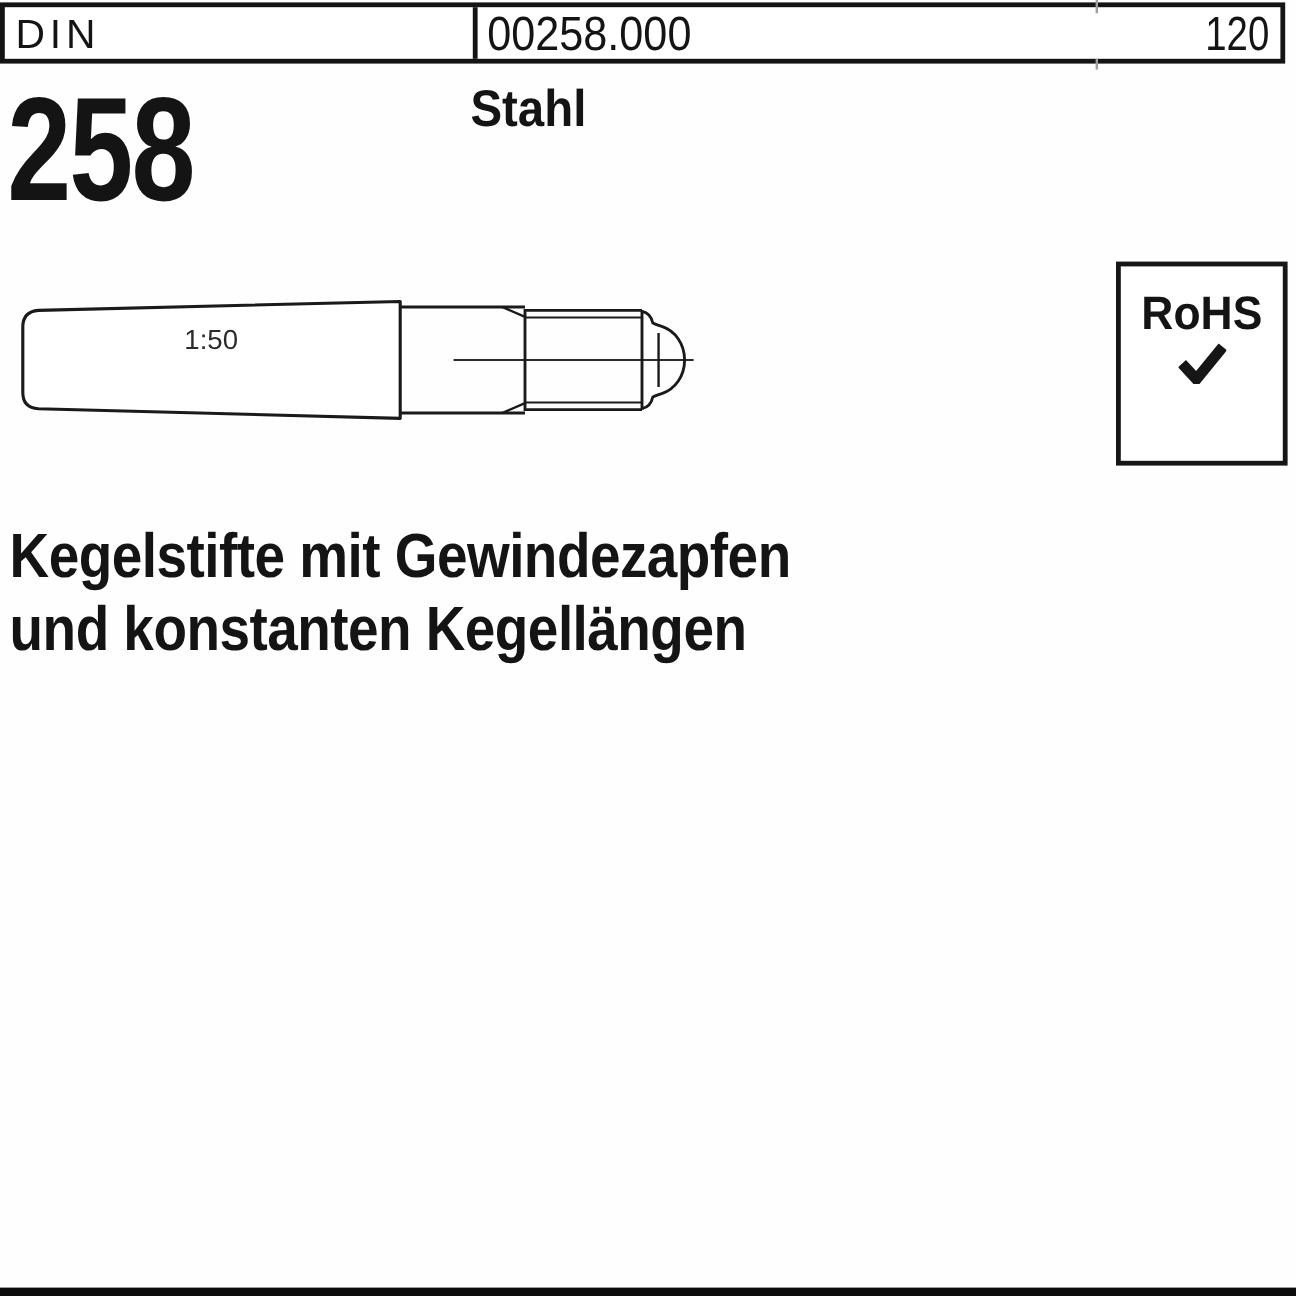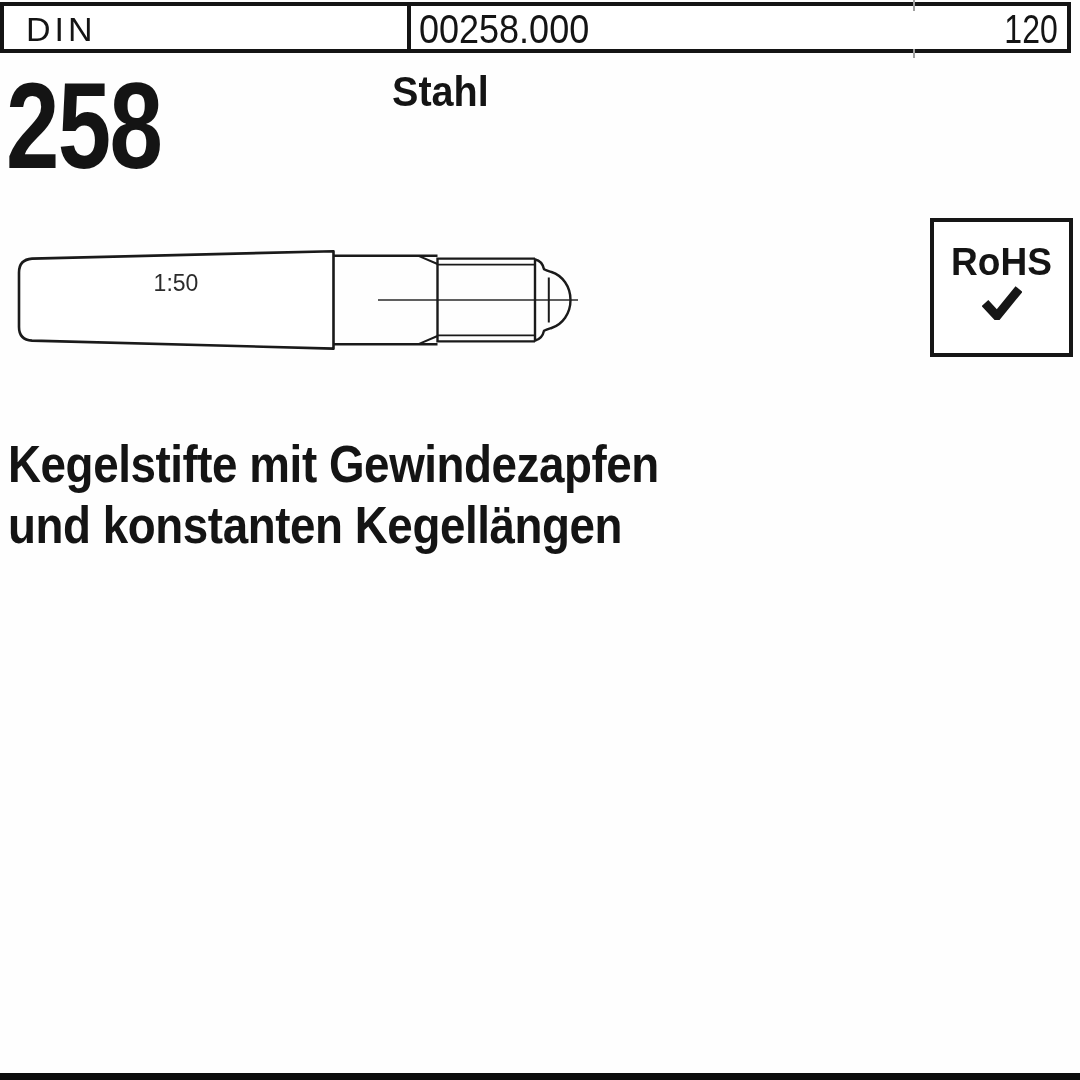--- a/index.html
+++ b/index.html
@@ -23,21 +23,20 @@
     background: #fff;
     display: flex;
     align-items: stretch;
   }
   .cell-din {
     width: 394px;
     border-right: 4px solid #141414;
     display: flex;
     align-items: center;
     padding-left: 9px;
-    margin-left: 13px;
   }
   .din-logo {
     font-size: 34px;
     font-weight: 500;
     letter-spacing: 4px;
     line-height: 1;
     padding-top: 2px;
   }
   .cell-article {
     flex: 1;
@@ -95,21 +94,21 @@
   .drawing text {
     font-family: "Liberation Sans", sans-serif;
     font-size: 23px;
     fill: #2b2b2b;
   }
 
   
   .rohs-box {
     position: absolute;
     left: 930px; top: 218px;
-    width: 143px; height: 139px;
+    width: 143px; height: 170px;
     border: 4px solid #161616;
     background: #fff;
     text-align: center;
   }
   .rohs-label {
     margin-top: 20px;
     font-size: 39px;
     font-weight: 700;
     line-height: 1;
     transform: scaleX(0.95);

